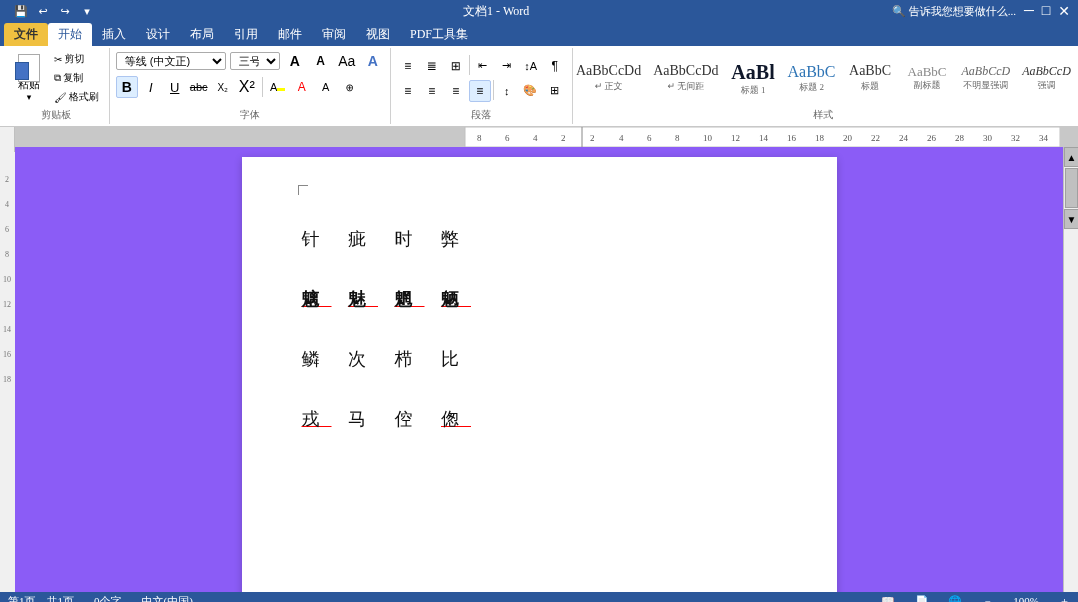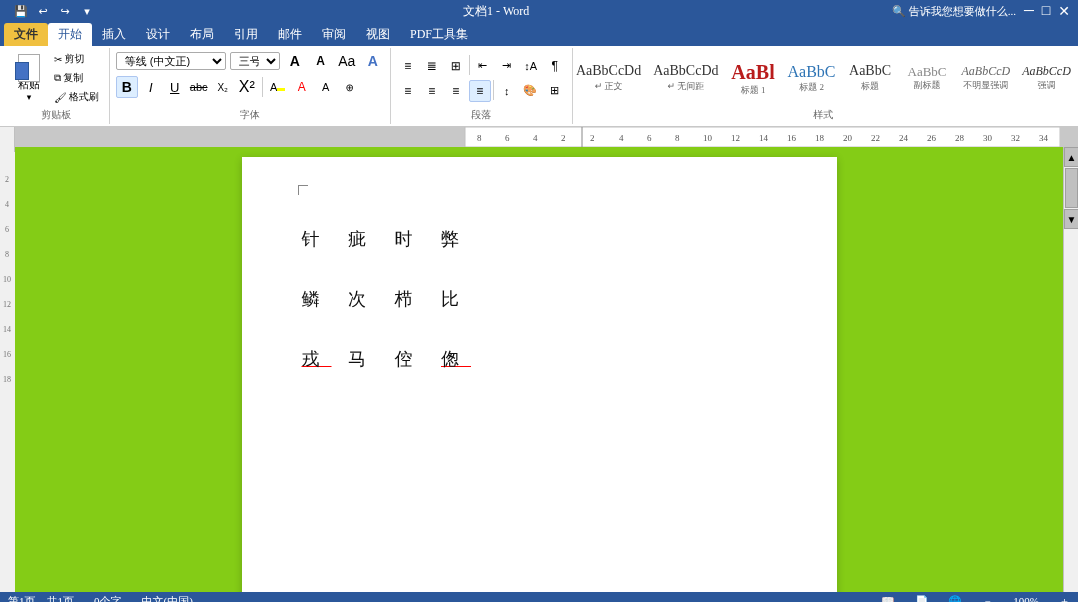--- a/index.html
+++ b/index.html
@@ -190,21 +190,21 @@
       border-right: 1px solid #c0c0c0;
       display: flex;
       flex-direction: column;
       align-items: center;
       padding-top: 5px;
     }
 
     
     .doc-area {
       flex: 1;
-      background: #84cc16;
+      background: #8b5cf6;
       overflow: auto;
       display: flex;
       justify-content: center;
       padding: 10px;
     }
     .page {
       background: white;
       width: 595px;
       min-height: 490px;
       box-shadow: 0 2px 8px rgba(0,0,0,0.2);
@@ -394,21 +394,21 @@
     <div class="style-gallery">
       <div class="style-item">
         <div class="style-preview" style="font-size:14px;">AaBbCcDd</div>
         <div class="style-name">↵ 正文</div>
       </div>
       <div class="style-item">
         <div class="style-preview" style="font-size:14px;">AaBbCcDd</div>
         <div class="style-name">↵ 无间距</div>
       </div>
       <div class="style-item">
-        <div class="style-preview" style="font-size:20px;color:#b91c1c;font-weight:bold;">AaBl</div>
+        <div class="style-preview" style="font-size:20px;color:#0f172a;font-weight:bold;">AaBl</div>
         <div class="style-name">标题 1</div>
       </div>
       <div class="style-item">
         <div class="style-preview" style="font-size:16px;color:#2e74b5;">AaBbC</div>
         <div class="style-name">标题 2</div>
       </div>
       <div class="style-item">
         <div class="style-preview" style="font-size:14px;color:#333;">AaBbC</div>
         <div class="style-name">标题</div>
       </div>
@@ -492,20 +492,26 @@
       <div class="content-area">
 
         <div class="text-line" style="margin-bottom:15px;">
           <span>针</span>
           <span>疵</span>
           <span>时</span>
           <span>弊</span>
         </div>
 
 
+        <div class="text-line bold-line" style="margin-bottom:15px;font-weight:bold;">
+          <span class="red-underline">魑</span>
+          <span class="red-underline">魅</span>
+          <span class="red-underline">魍</span>
+          <span class="red-underline">魉</span>
+        </div>
 
         <div class="text-line" style="margin-bottom:15px;">
           <span>鳞</span>
           <span>次</span>
           <span>栉</span>
           <span>比</span>
         </div>
 
         <div class="text-line" style="margin-bottom:15px;">
           <span class="red-underline">戎</span>

